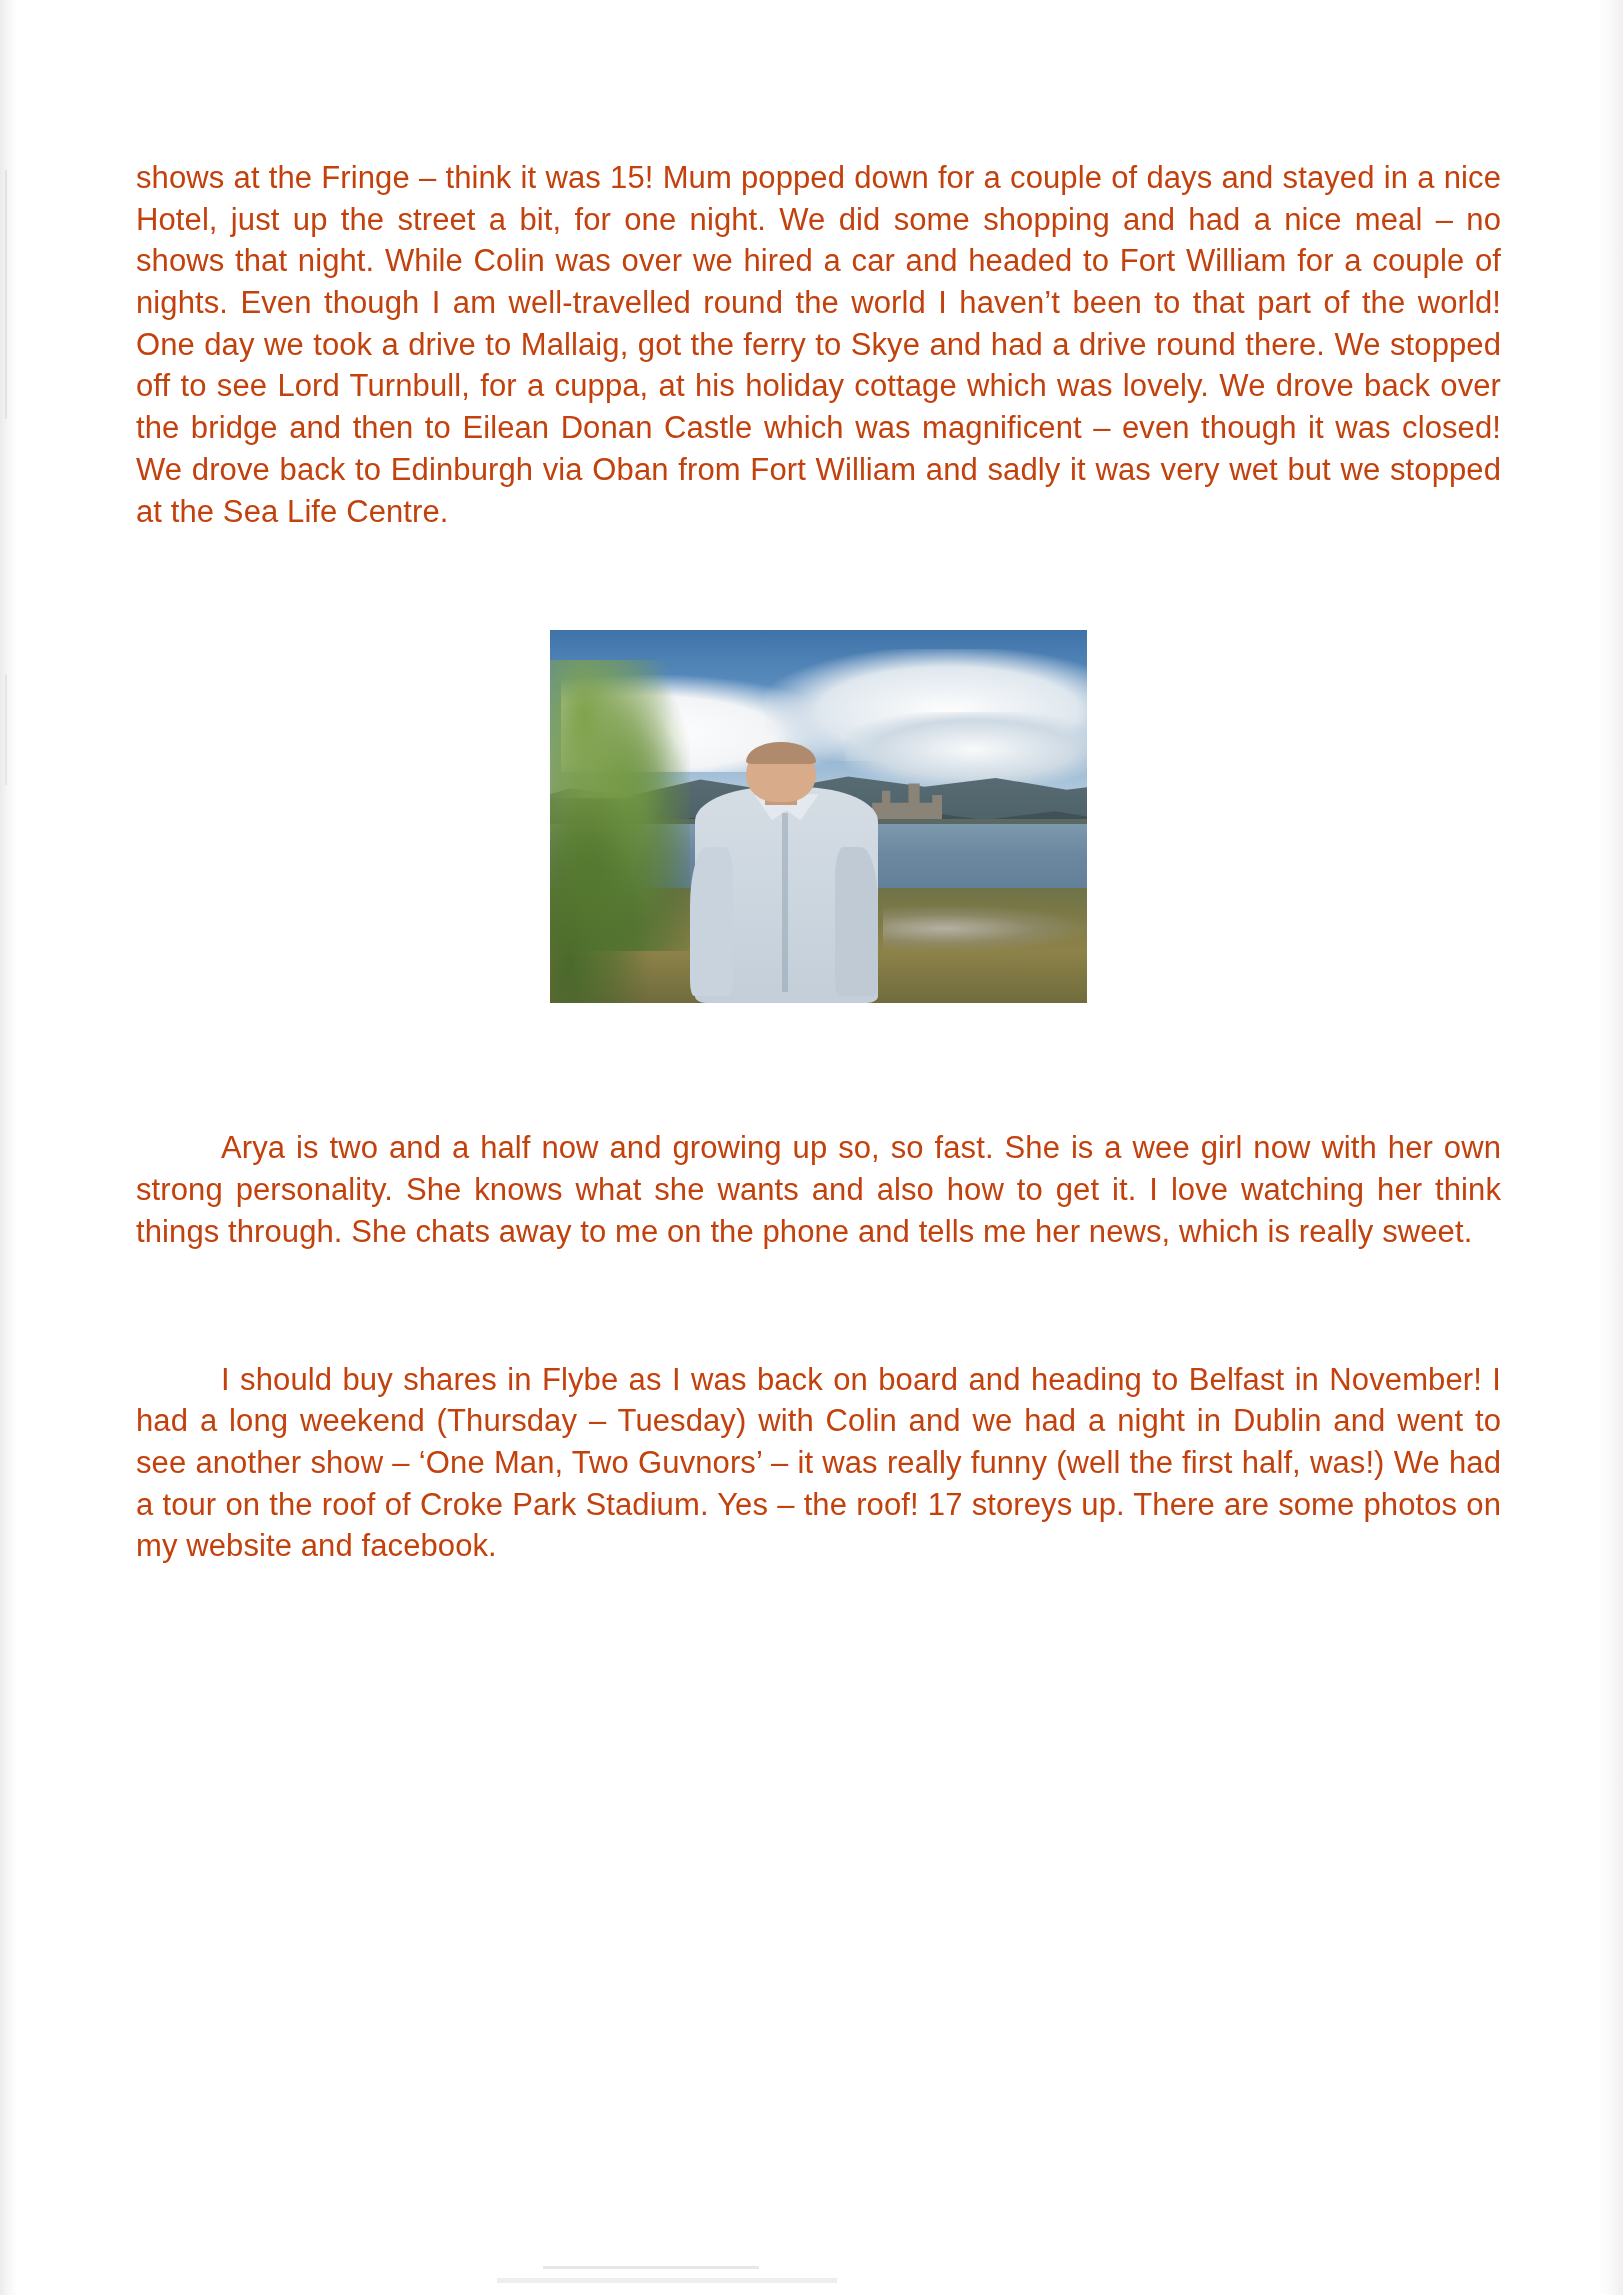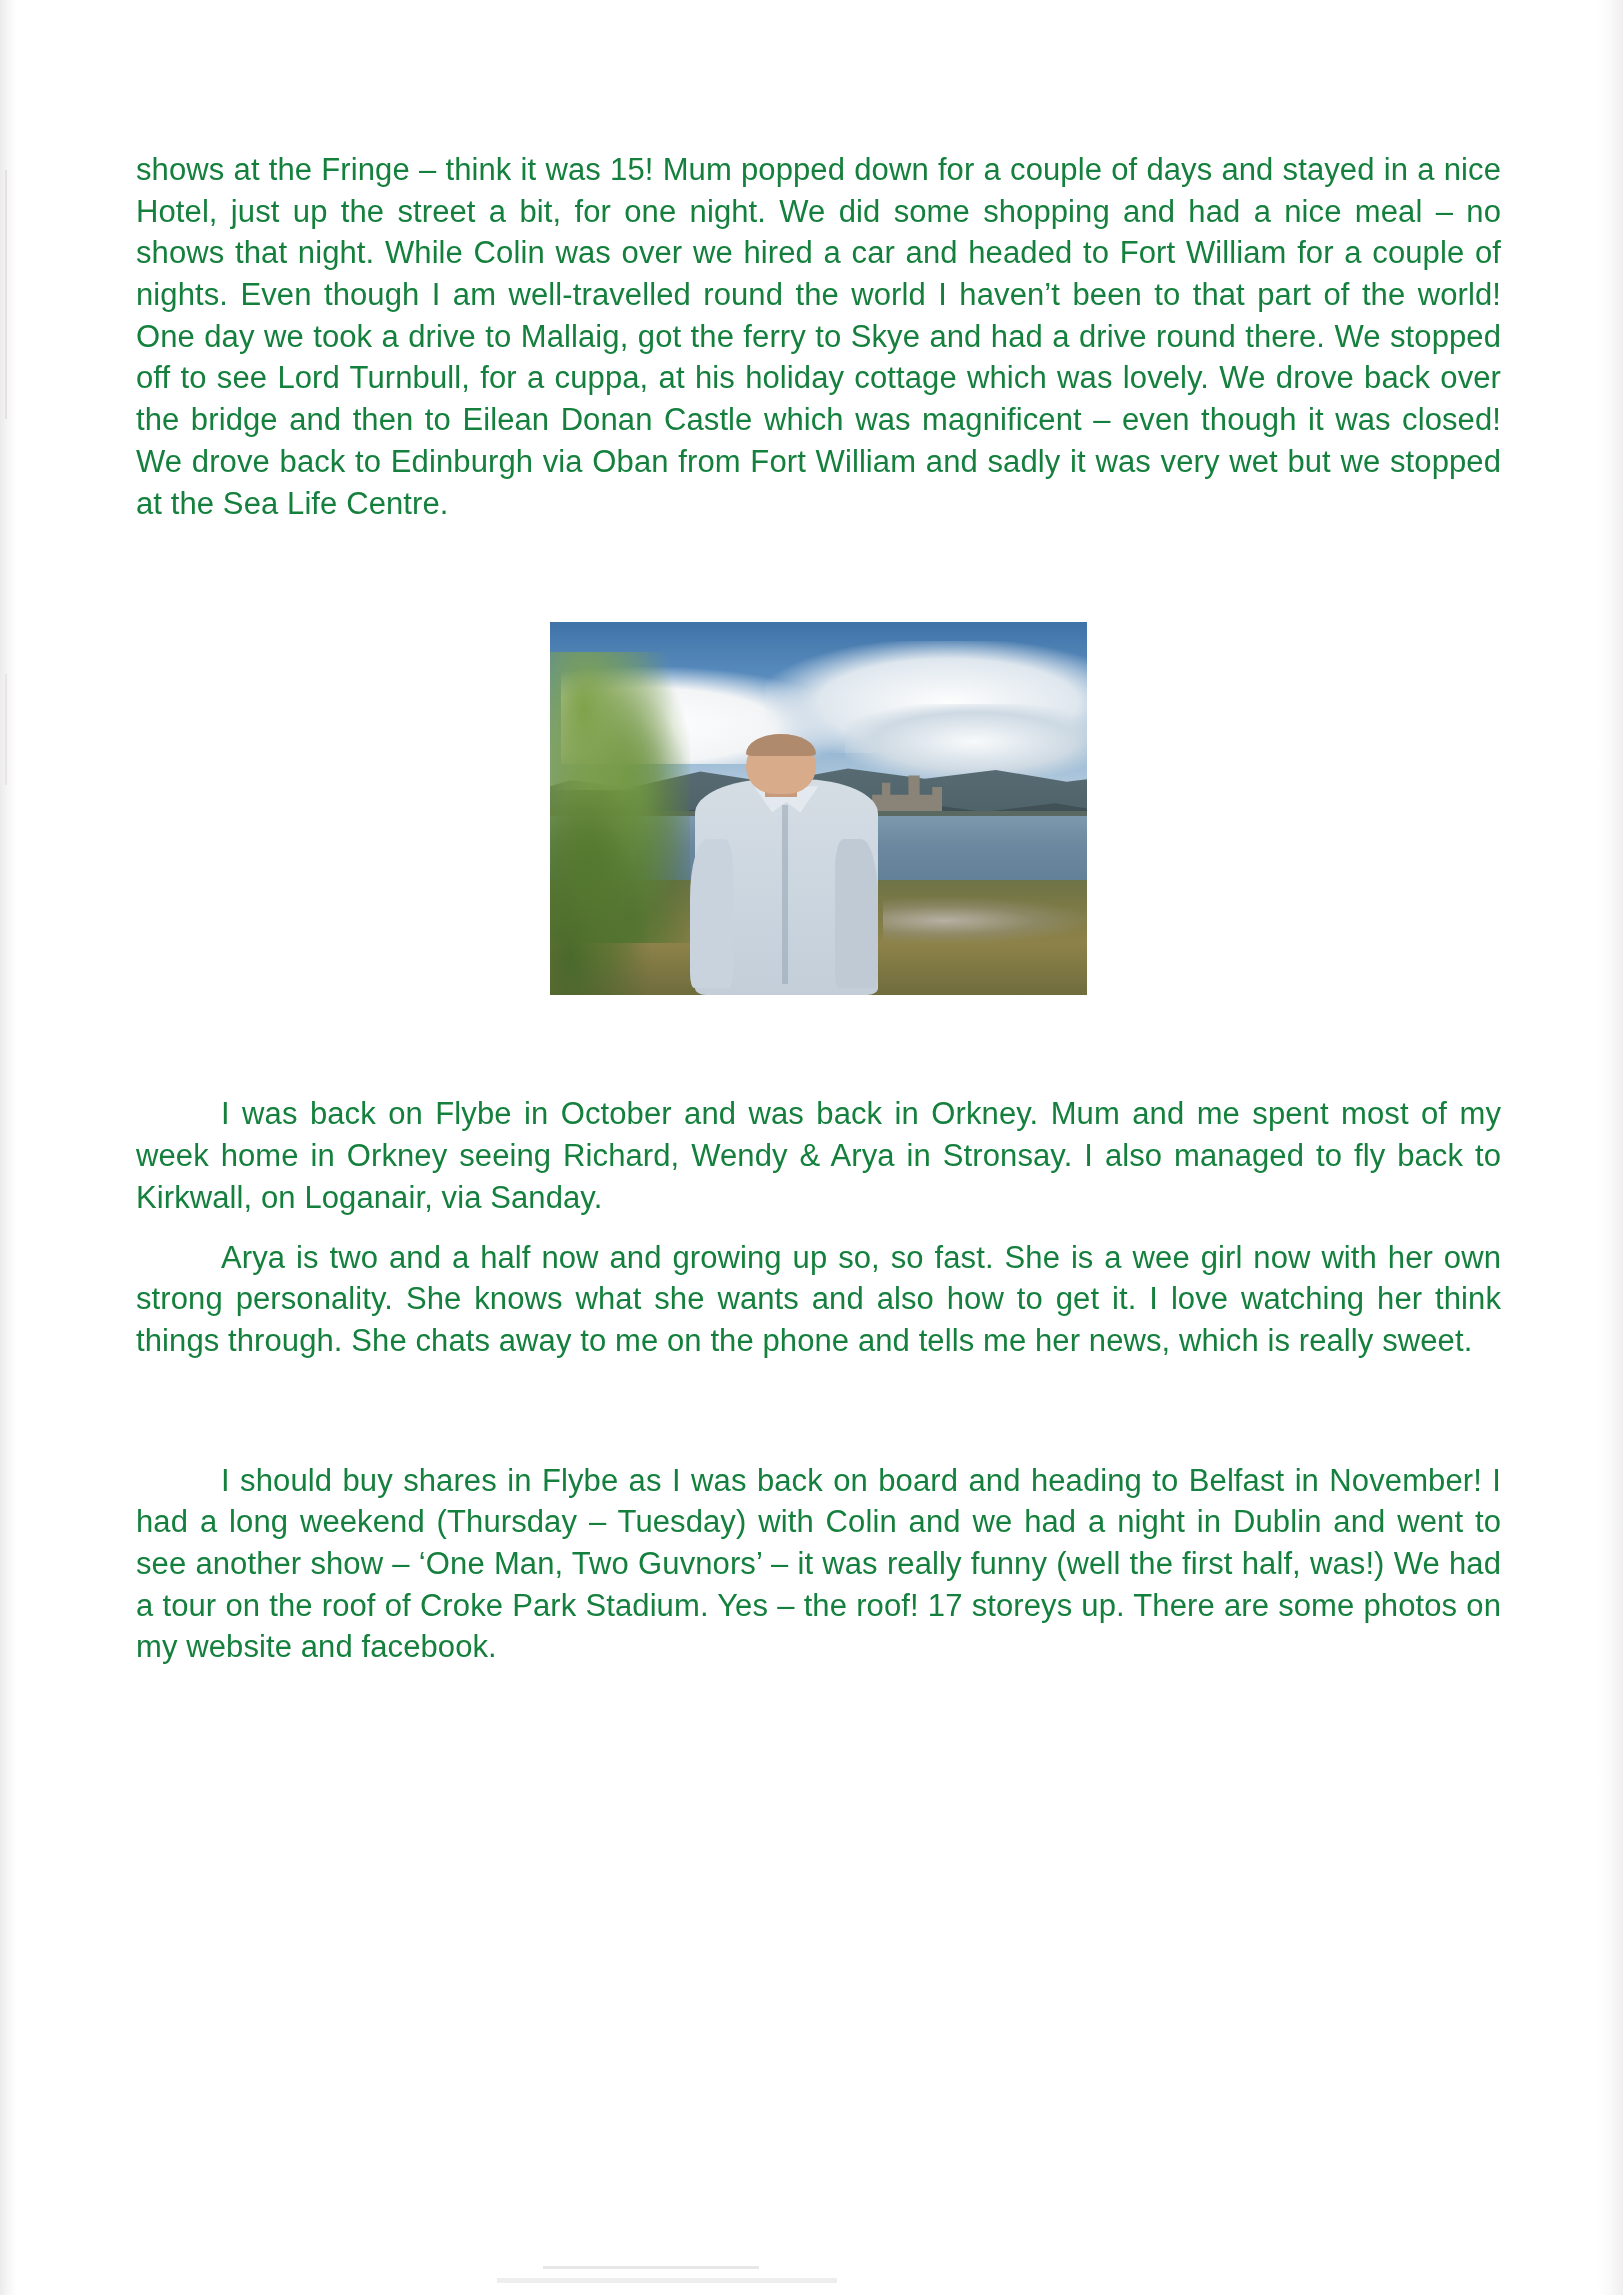--- a/index.html
+++ b/index.html
@@ -66,27 +66,27 @@
   }
 
   .content {
     position: absolute;
     left: 136px;
     top: 149px;
     width: 1365px;
   }
 
   p.para {
-    margin: 0 0 0 0;
+    margin: 8px 0 0 0;
     font-size: 31px;
     line-height: 1.345;
     text-align: justify;
     text-justify: inter-word;
     letter-spacing: 0.1px;
-    color: #15803d;
+    color: #c2410c;
   }
 
   p.indent {
     text-indent: 85px;
   }
 
   .gap-small { height: 18.3px; }
   .gap-large { height: 98px; }
 
   
@@ -301,21 +301,20 @@
         <div class="person-placket"></div>
         <div class="person-collar"></div>
         <div class="person-neck"></div>
         <div class="person-head"></div>
         <div class="person-hair"></div>
       </div>
     </div>
 
     <div class="gap-large"></div>
 
-    <p class="para indent">I was back on Flybe in October and was back in Orkney. Mum and me spent most of my week home in Orkney seeing Richard, Wendy &amp; Arya in Stronsay. I also managed to fly back to Kirkwall, on Loganair, via Sanday.</p>
 
     <div class="gap-small"></div>
 
     <p class="para indent">Arya is two and a half now and growing up so, so fast. She is a wee girl now with her own strong personality. She knows what she wants and also how to get it. I love watching her think things through. She chats away to me on the phone and tells me her news, which is really sweet.</p>
 
     <div class="gap-large"></div>
 
     <p class="para indent">I should buy shares in Flybe as I was back on board and heading to Belfast in November! I had a long weekend (Thursday – Tuesday) with Colin and we had a night in Dublin and went to see another show – ‘One Man, Two Guvnors’ – it was really funny (well the first half, was!) We had a tour on the roof of Croke Park Stadium. Yes – the roof! 17 storeys up. There are some photos on my website and facebook.</p>
 
   </div>

